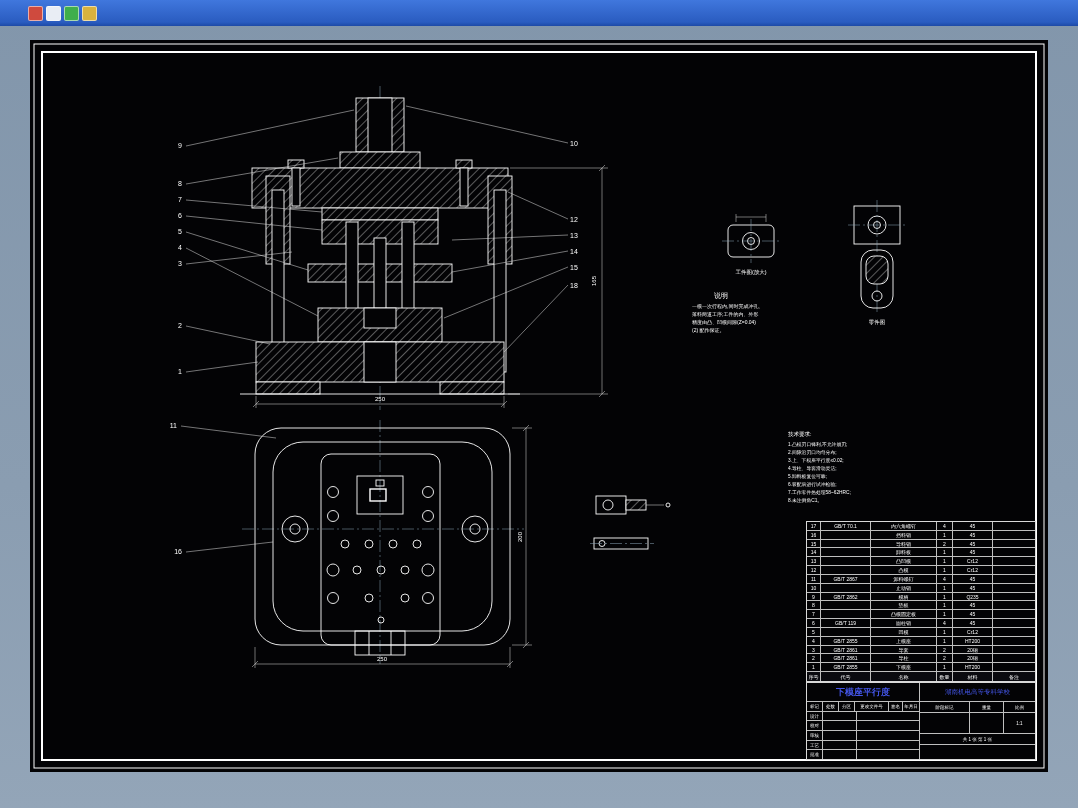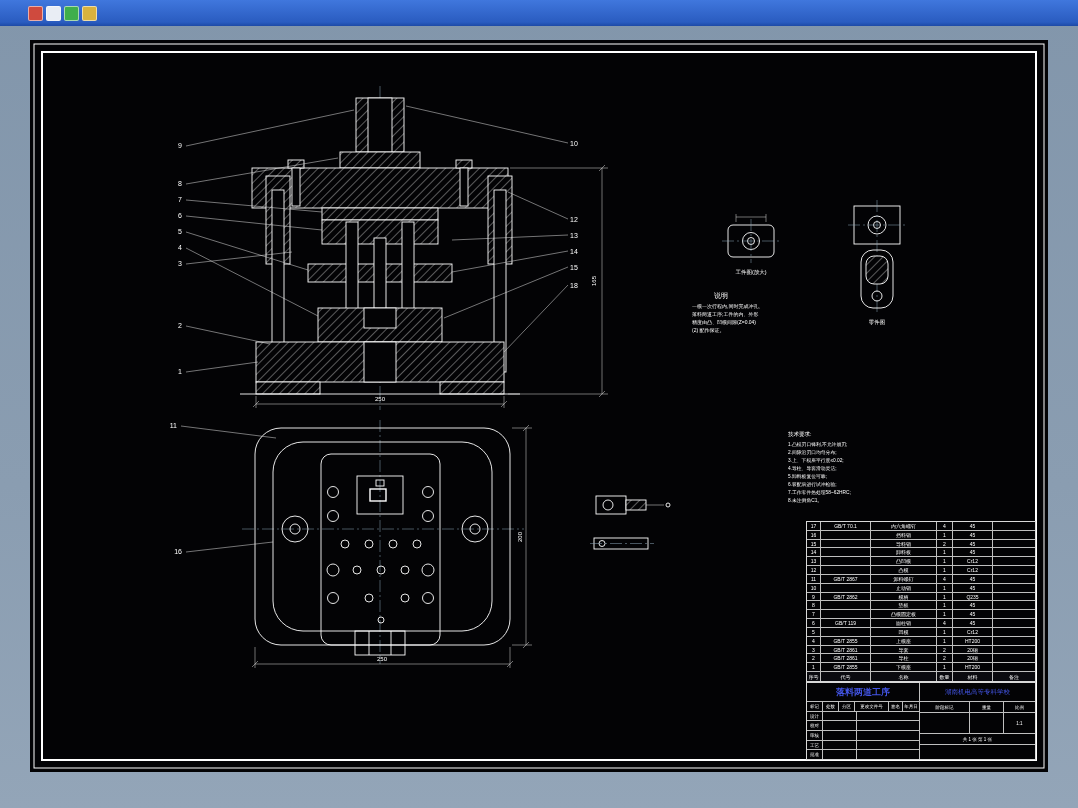--- a/index.html
+++ b/index.html
@@ -451,21 +451,21 @@
         <div class="bc c-code">代号</div>
         <div class="bc c-name">名称</div>
         <div class="bc c-qty">数量</div>
         <div class="bc c-mat">材料</div>
         <div class="bc c-note">备注</div>
       </div>
     </div>
 
     <div class="tb">
       <div class="tb-top">
-        <div class="tb-title">落料两道工序</div>
+        <div class="tb-title">下模座平行度</div>
         <div class="tb-school">湖南机电高等专科学校</div>
       </div>
       <div class="tb-bottom">
         <div class="tb-left">
           <div class="tb-lrow">
             <div class="lc w16">标记</div>
             <div class="lc w16">处数</div>
             <div class="lc w16">分区</div>
             <div class="lc w34">更改文件号</div>
             <div class="lc w14">签名</div>

